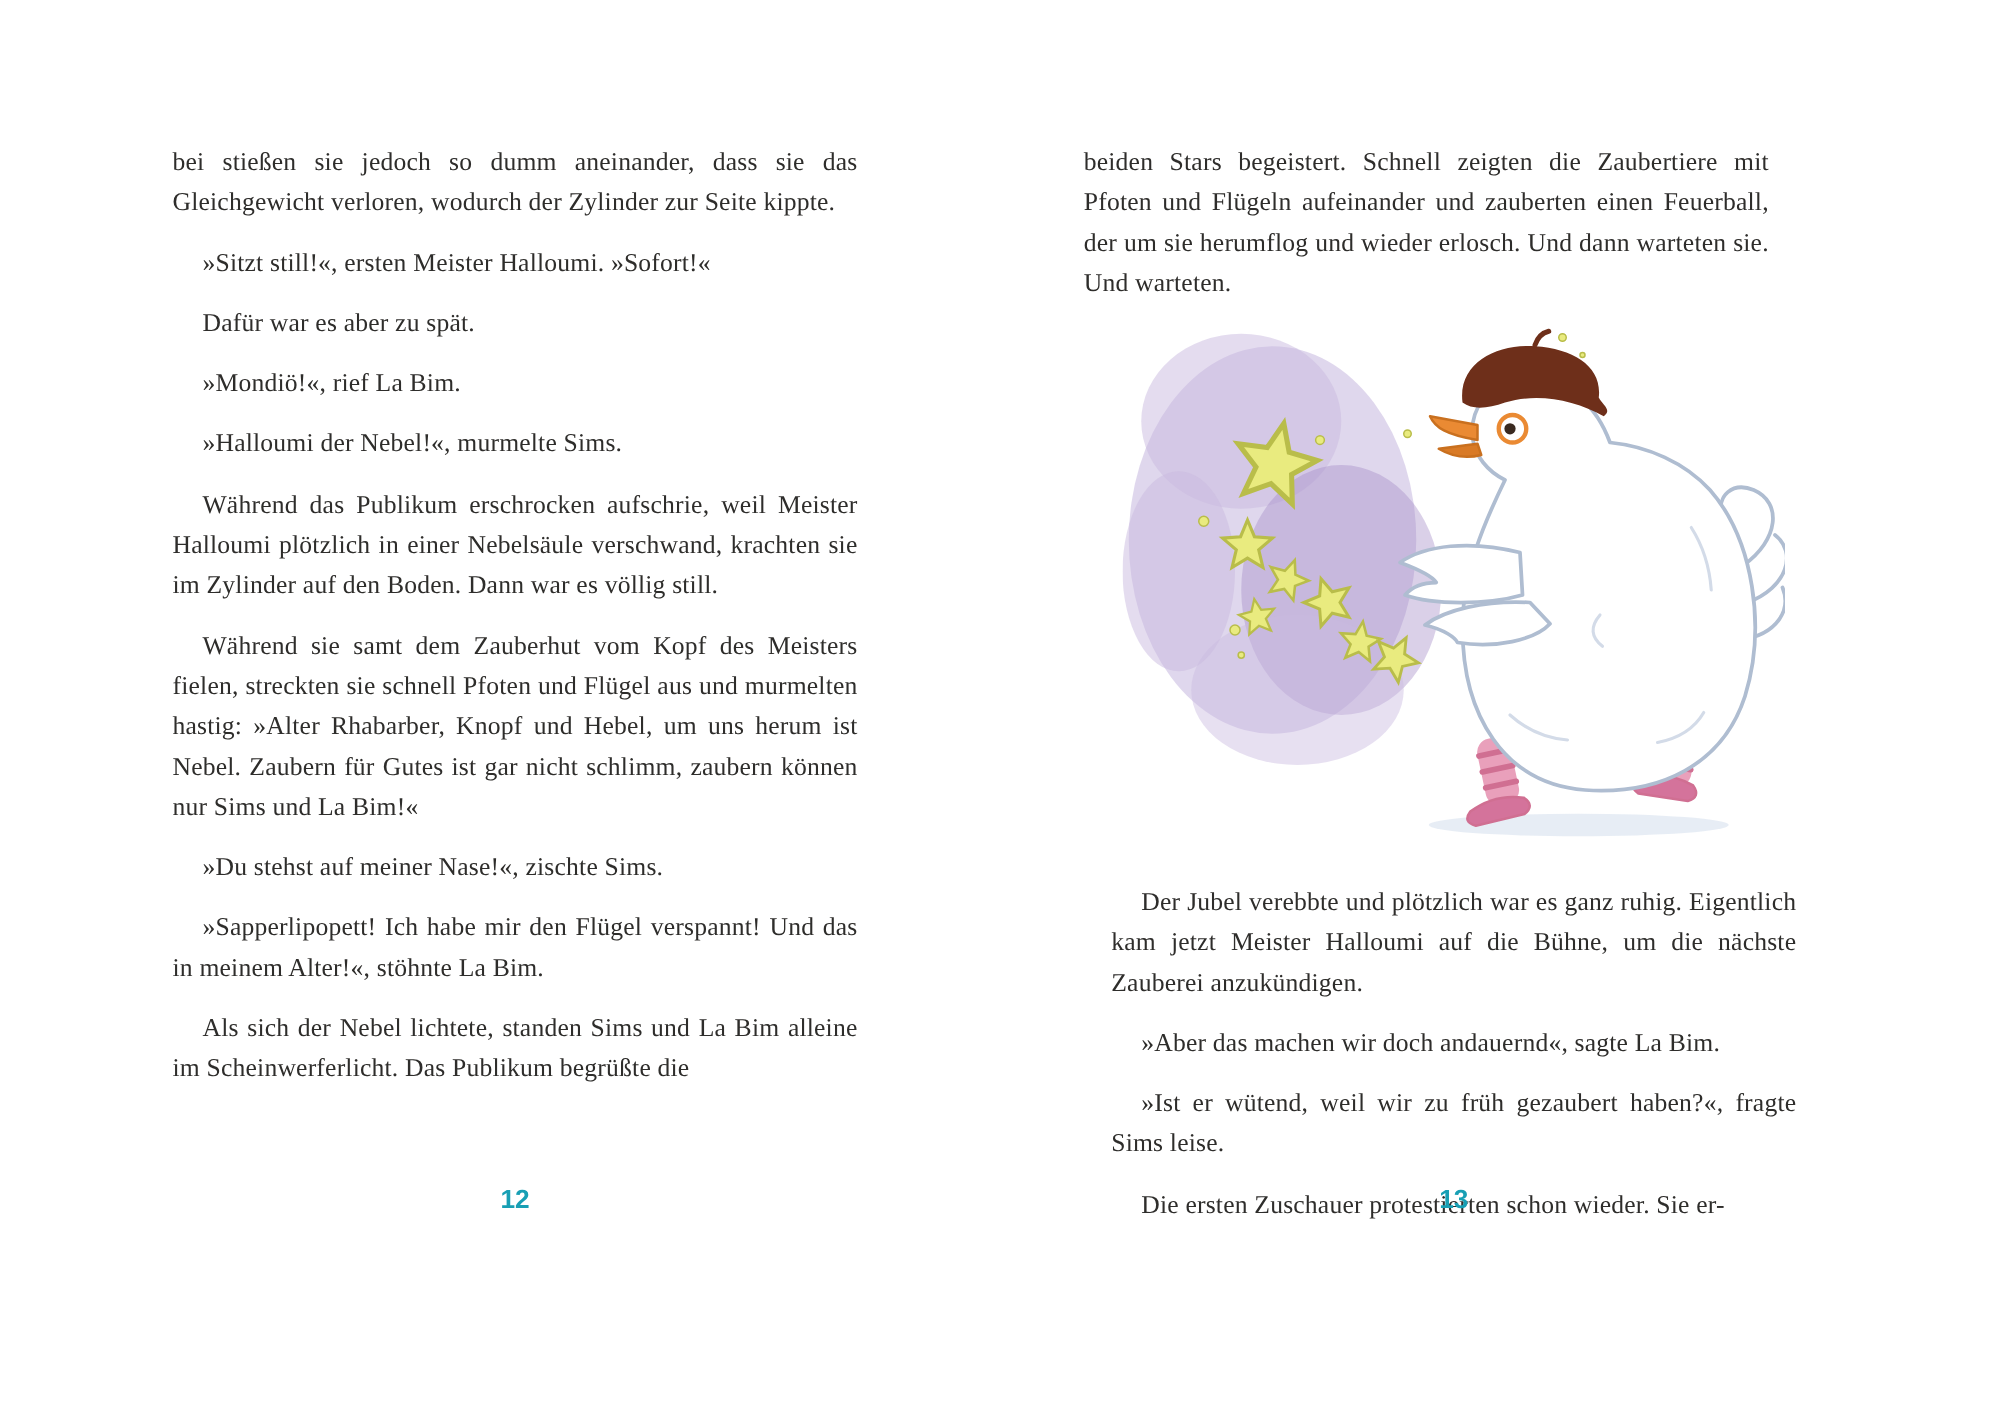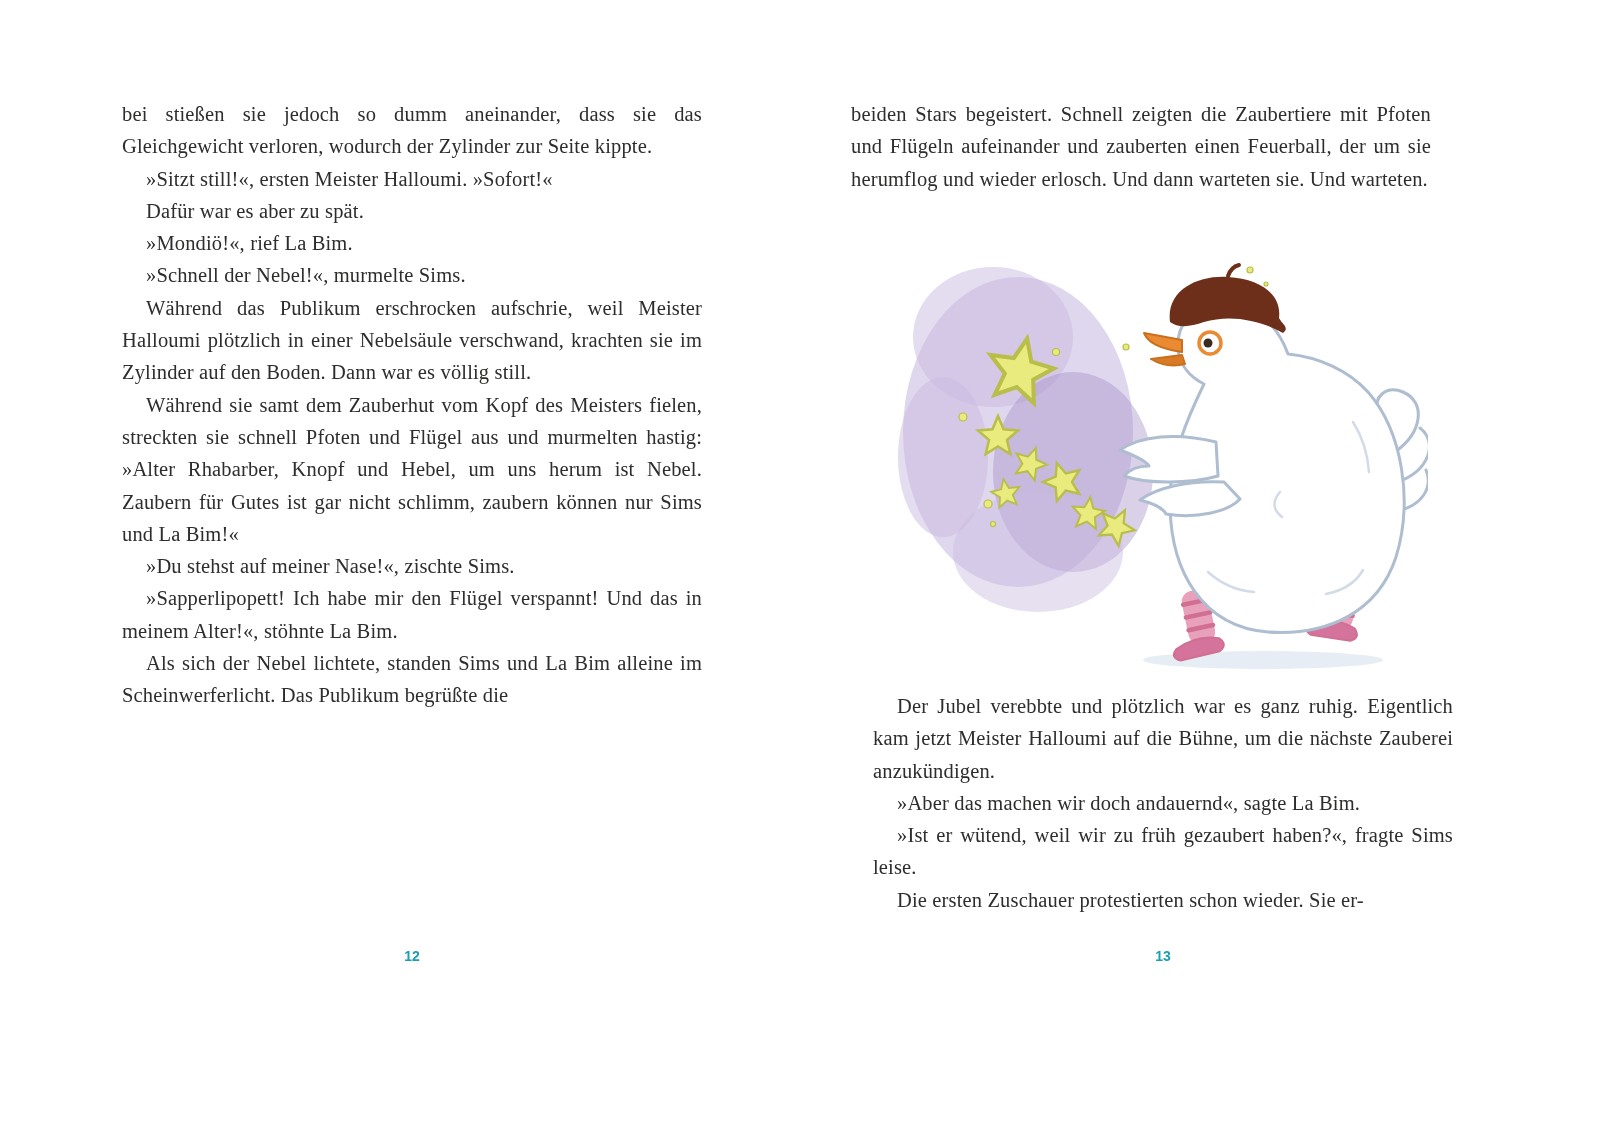--- a/index.html
+++ b/index.html
@@ -28,38 +28,38 @@
     color:var(--ink);
     font-family:"Liberation Serif", serif;
     position:relative;
     overflow:hidden;
   }
   .text-column{
     position:absolute;
     width:580px;
   }
   .text-column p{
-    margin:0;
+    margin:16px;
     font-size:20.5px;
     line-height:32.3px;
     text-align:justify;
     letter-spacing:0.15px;
   }
   .text-column p.indent{ text-indent:24px; }
   #left-col{ left:122px; top:98px; }
   #right-col-top{ left:851px; top:98px; }
   #right-col-bottom{ left:873px; top:690px; }
   .page-number{
     position:absolute;
     width:580px;
     top:948px;
     text-align:center;
     font-family:"Liberation Sans", sans-serif;
     font-weight:700;
-    font-size:14px;
+    font-size:21px;
     color:var(--accent);
   }
   #page-num-left{ left:122px; }
   #page-num-right{ left:873px; }
   .illustration{
     position:absolute;
     left:898px; top:242px;
     width:530px; height:440px;
   }
   .illustration svg{ width:100%; height:100%; display:block; }
@@ -67,21 +67,21 @@
 </head>
 <body>
 
 <div class="spread">
 
   <div id="left-col" class="text-column">
       <p class="">bei stießen sie jedoch so dumm aneinander, dass sie das Gleichgewicht verloren, wodurch der Zylinder zur Seite kippte.</p>
       <p class="indent">»Sitzt still!«, ersten Meister Halloumi. »Sofort!«</p>
       <p class="indent">Dafür war es aber zu spät.</p>
       <p class="indent">»Mondiö!«, rief La Bim.</p>
-      <p class="indent">»Schnell der Nebel!«, murmelte Sims.</p>
+      <p class="indent">»Halloumi der Nebel!«, murmelte Sims.</p>
       <p class="indent">Während das Publikum erschrocken aufschrie, weil Meister Halloumi plötzlich in einer Nebelsäule verschwand, krachten sie im Zylinder auf den Boden. Dann war es völlig still.</p>
       <p class="indent">Während sie samt dem Zauberhut vom Kopf des Meisters fielen, streckten sie schnell Pfoten und Flügel aus und murmelten hastig: »Alter Rhabarber, Knopf und Hebel, um uns herum ist Nebel. Zaubern für Gutes ist gar nicht schlimm, zaubern können nur Sims und La Bim!«</p>
       <p class="indent">»Du stehst auf meiner Nase!«, zischte Sims.</p>
       <p class="indent">»Sapperlipopett! Ich habe mir den Flügel verspannt! Und das in meinem Alter!«, stöhnte La Bim.</p>
       <p class="indent">Als sich der Nebel lichtete, standen Sims und La Bim alleine im Scheinwerferlicht. Das Publikum begrüßte die</p>
     </div>
   <div id="page-num-left" class="page-number">12</div>
 
   <div id="right-col-top" class="text-column">
       <p class="">beiden Stars begeistert. Schnell zeigten die Zaubertiere mit Pfoten und Flügeln aufeinander und zauberten einen Feuerball, der um sie herumflog und wieder erlosch. Und dann warteten sie. Und warteten.</p>

